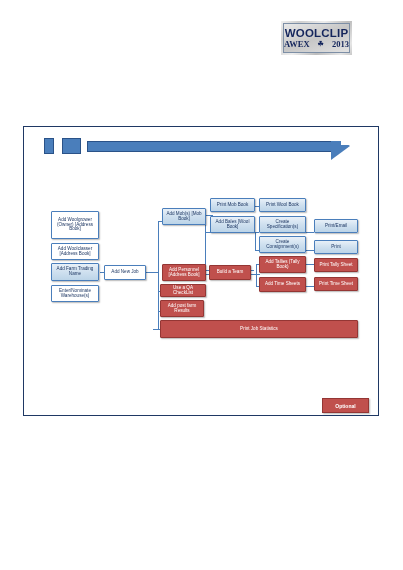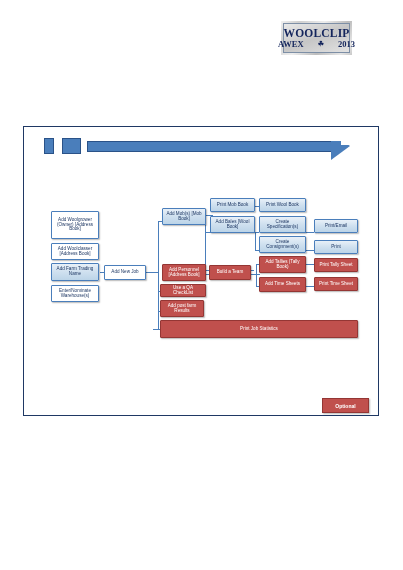--- a/index.html
+++ b/index.html
@@ -34,36 +34,36 @@
     border: 1px solid #7d8fa6;
     width: 100%;
     height: 100%;
     display: flex;
     flex-direction: column;
     align-items: center;
     justify-content: center;
     background: linear-gradient(160deg,#e9e9e9 0%,#c6c6c6 50%,#e2e2e2 100%);
   }
   #logo .l1 {
-    font-family: Liberation Serif, serif;
+    font-family: Liberation Sans, sans-serif;
     font-weight: bold;
     font-size: 11.5px;
     color: #14255c;
     letter-spacing: 0.2px;
     line-height: 12px;
   }
   #logo .l2 {
     font-family: "Liberation Serif", serif;
     font-weight: bold;
     font-size: 8.5px;
     color: #14255c;
     line-height: 11px;
     display: flex;
     align-items: flex-end;
-    gap: 14px;
+    gap: 8px;
   }
   #logo .sheep { font-size: 7px; }
 
   
   #frame {
     position: absolute;
     left: 23px;
     top: 126px;
     width: 356px;
     height: 290px;

